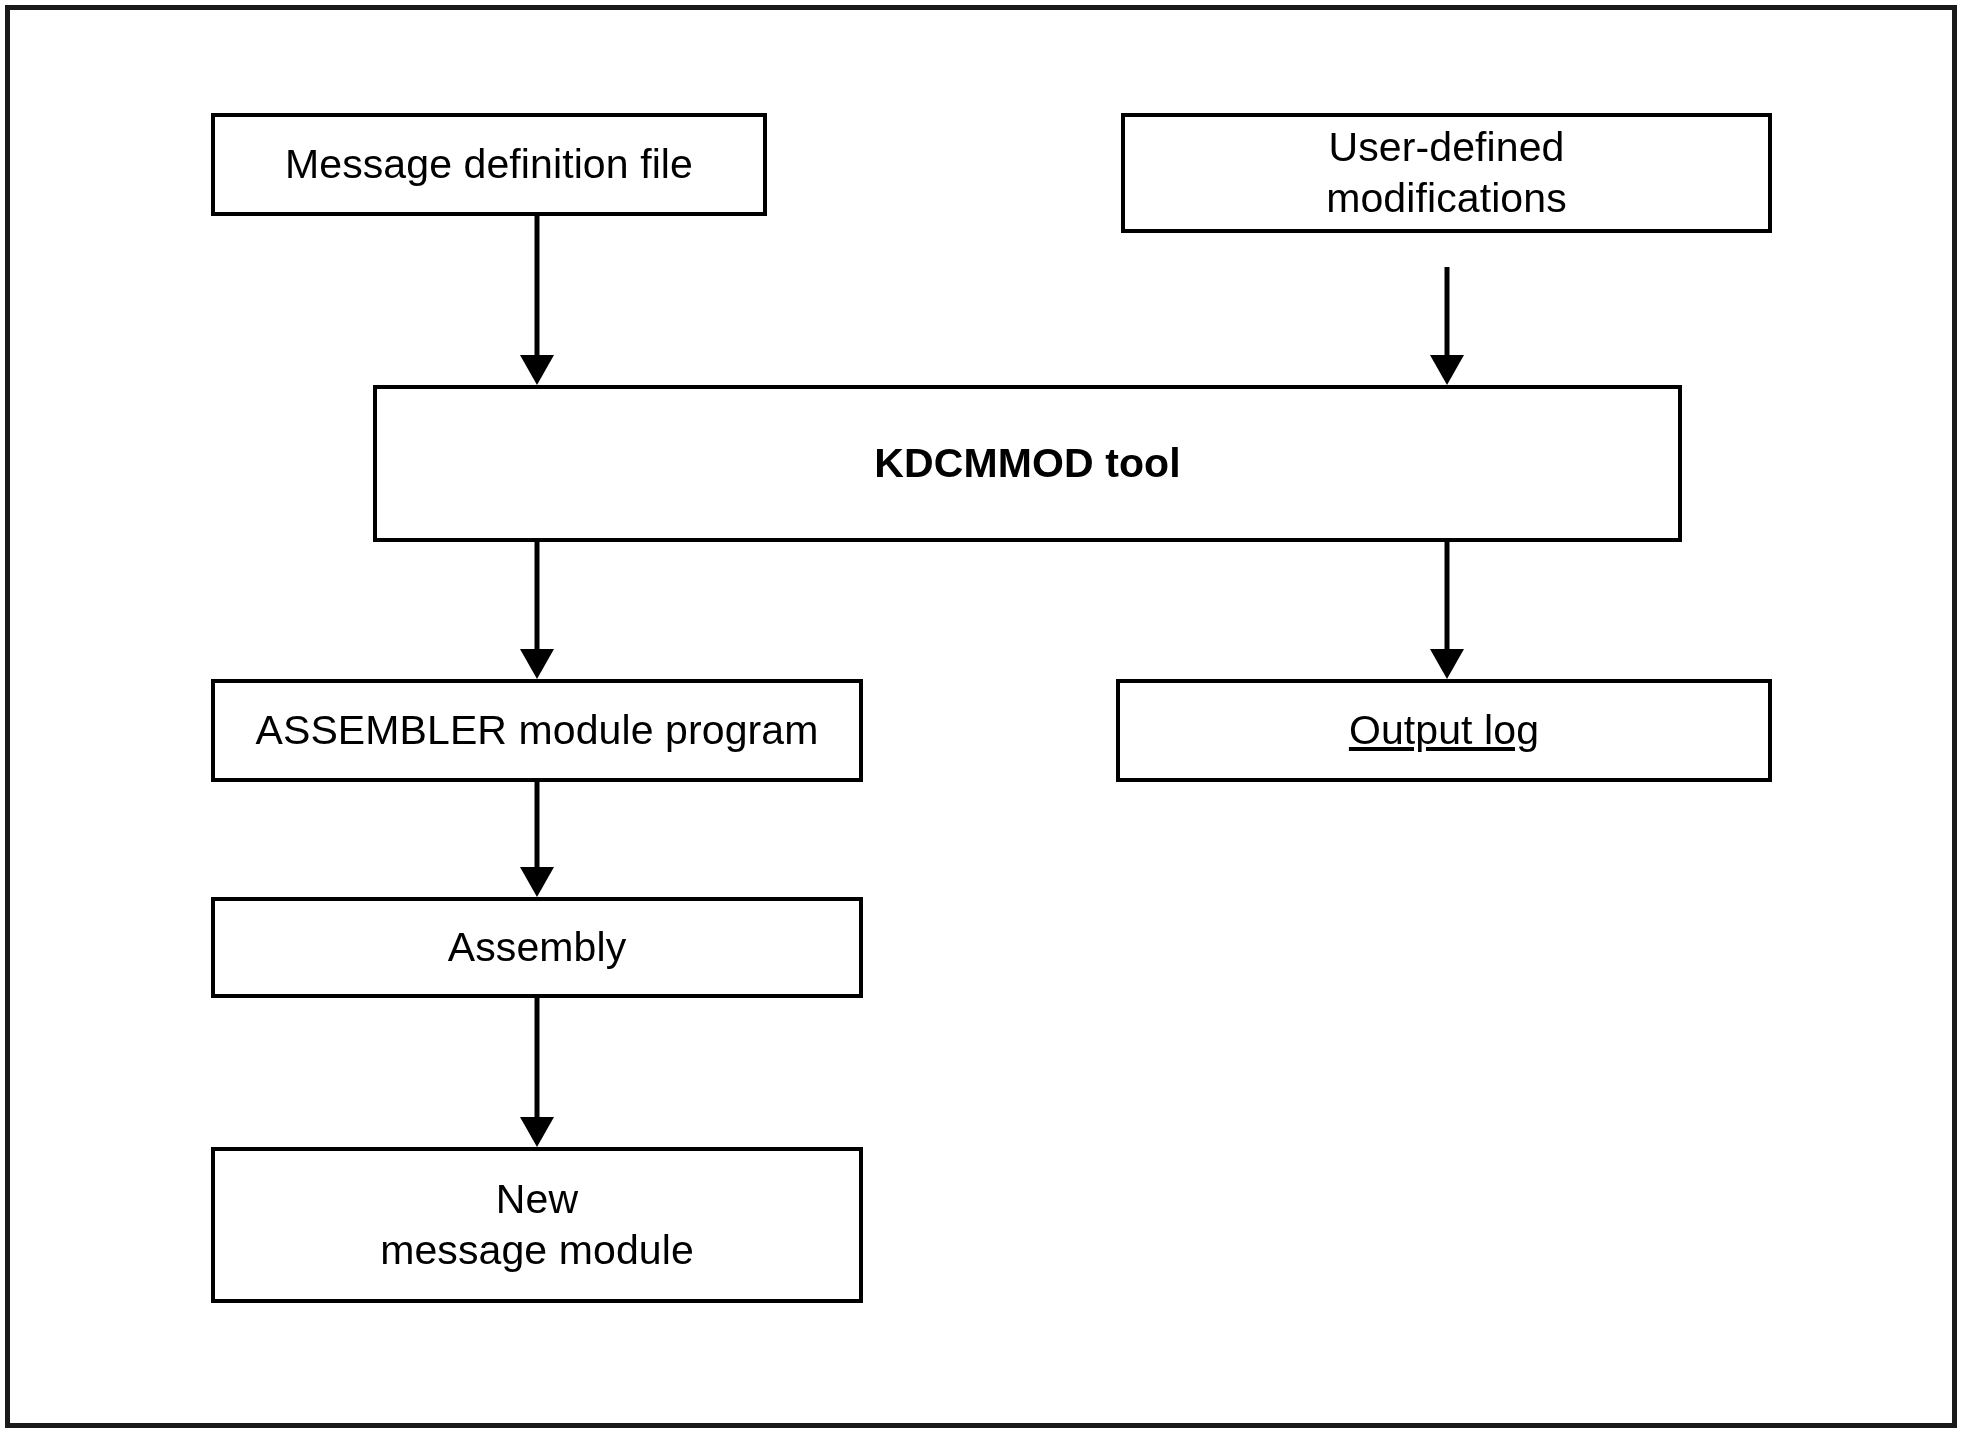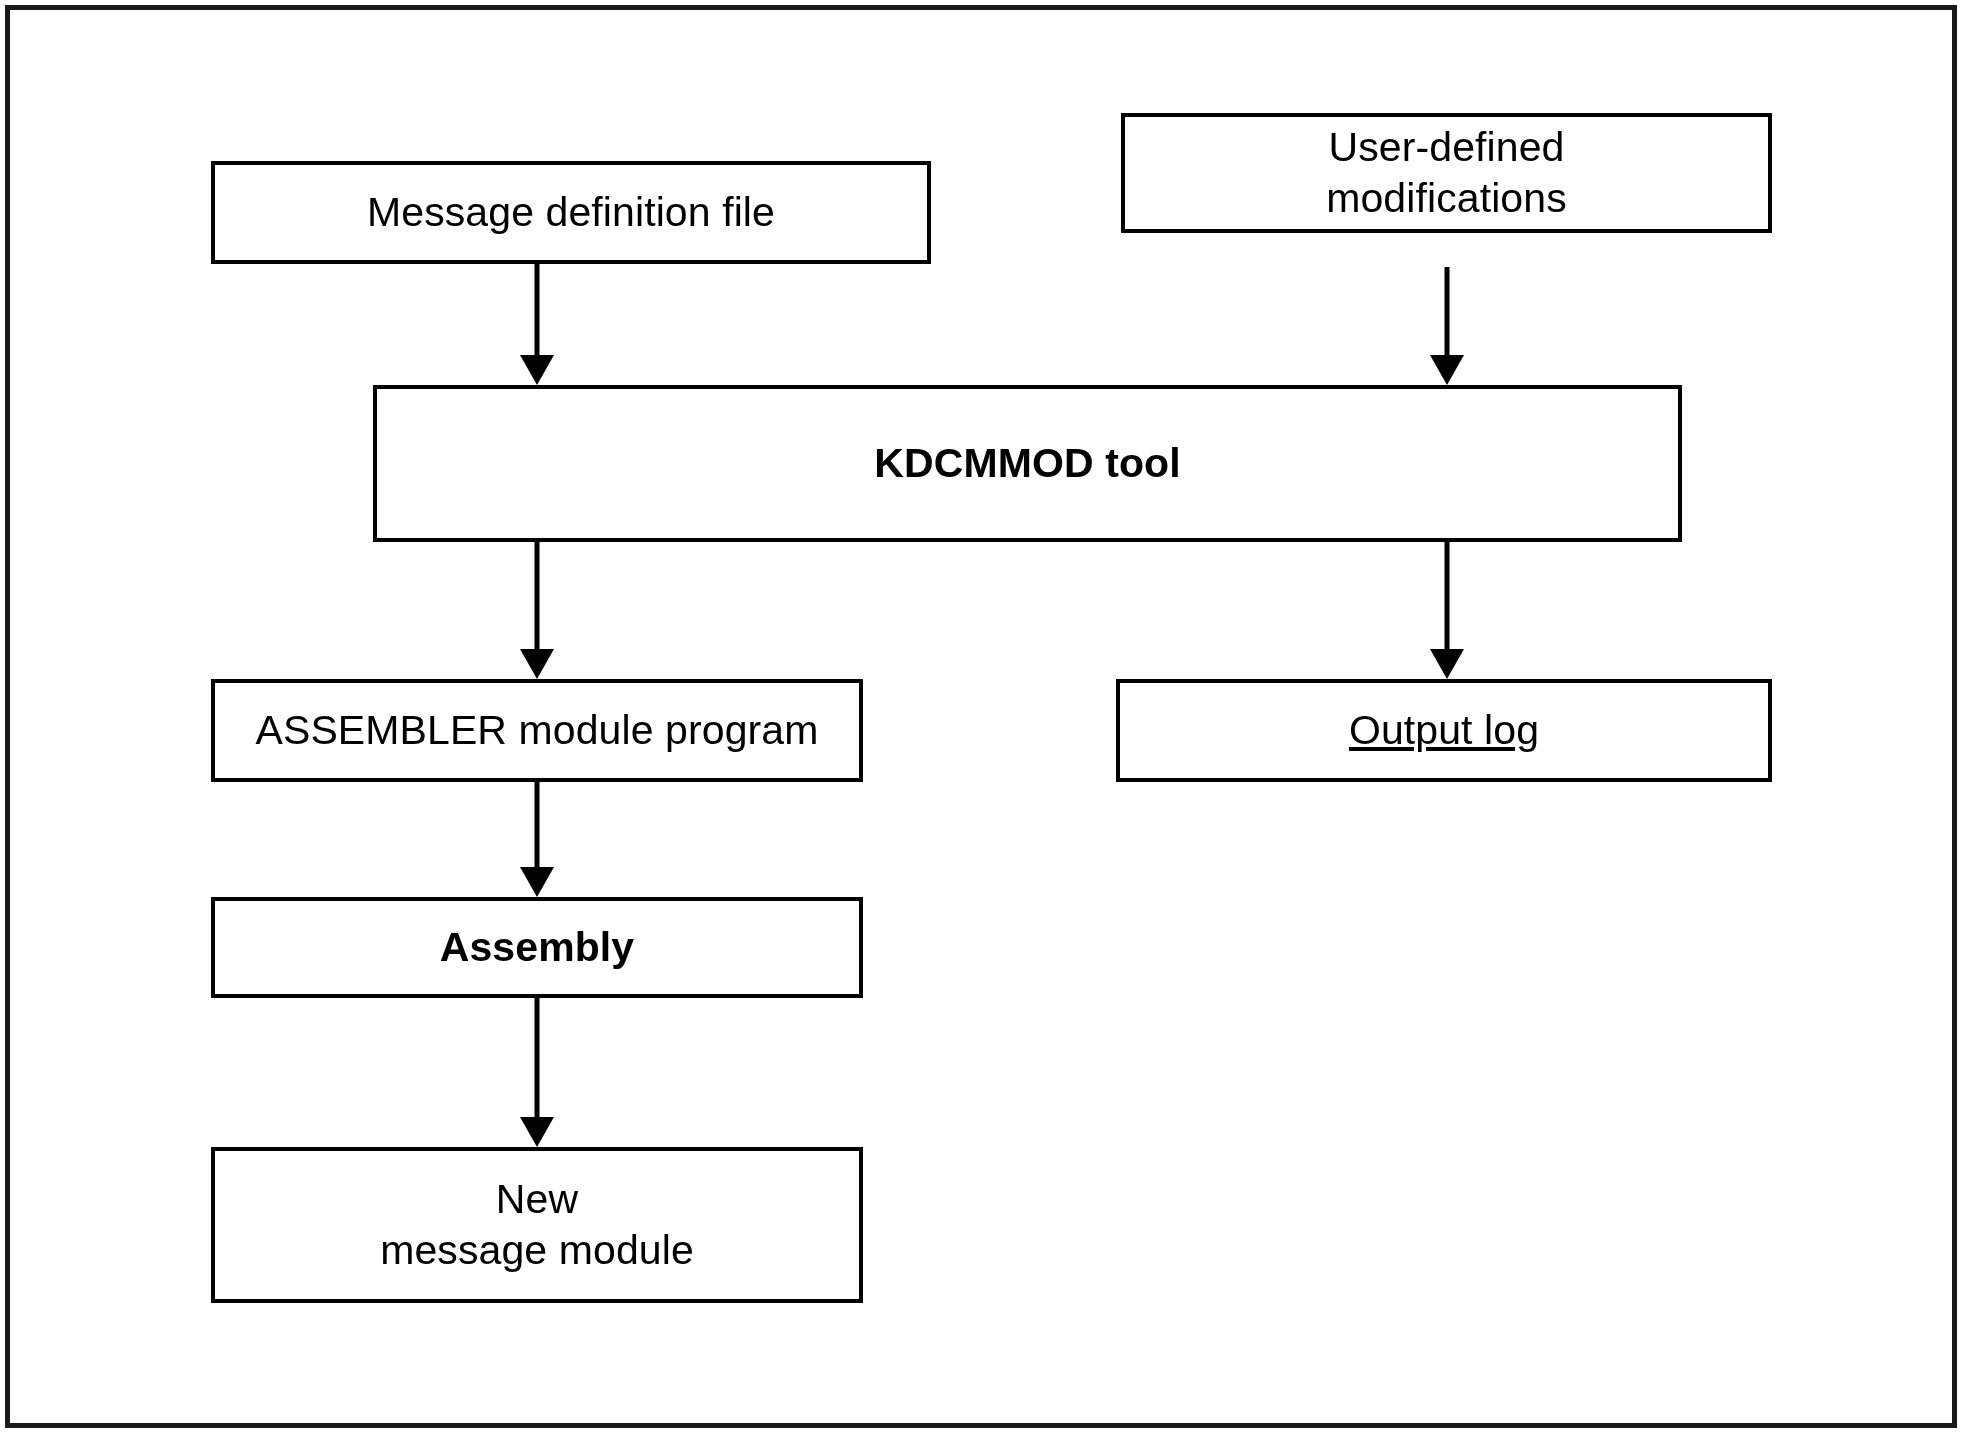--- a/index.html
+++ b/index.html
@@ -92,37 +92,37 @@
         </svg>
       </div>
       <div class="connector" style="left: 507px; top: 998px; width: 60px; height: 149px;">
         <svg width="60" height="149" viewBox="0 0 60 149">
           <line x1="30" y1="0" x2="30" y2="123" stroke="#000000" stroke-width="5"></line>
           <polygon points="13,119 47,119 30,149" fill="#000000"></polygon>
         </svg>
       </div>
     </div>
   <div id="node-layer">
-      <div class="node-box" style="left: 211px; top: 113px; width: 720px; height: 103px; margin-top: 48px;">
+      <div class="node-box" style="left: 211px; top: 113px; width: 556px; height: 103px;">
         <div class="node-label">Message definition file</div>
       </div>
       <div class="node-box" style="left: 1121px; top: 113px; width: 651px; height: 120px;">
         <div class="node-label">User-defined
 modifications</div>
       </div>
       <div class="node-box" style="left: 326px; top: 385px; width: 1309px; height: 157px; margin-left: 47px;">
         <div class="node-label bold">KDCMMOD tool</div>
       </div>
       <div class="node-box" style="left: 211px; top: 679px; width: 652px; height: 103px;">
         <div class="node-label">ASSEMBLER module program</div>
       </div>
       <div class="node-box" style="left: 1116px; top: 679px; width: 656px; height: 103px; text-decoration: underline;">
         <div class="node-label">Output log</div>
       </div>
-      <div class="node-box" style="left: 211px; top: 897px; width: 652px; height: 101px; font-weight: bold;">
+      <div class="node-box" style="left: 211px; top: 897px; width: 652px; height: 101px;">
         <div class="node-label">Assembly</div>
       </div>
       <div class="node-box" style="left: 211px; top: 1147px; width: 652px; height: 156px; justify-content: center;">
         <div class="node-label">New
 message module</div>
       </div>
     </div>
 </div>
 
 </body></html>

